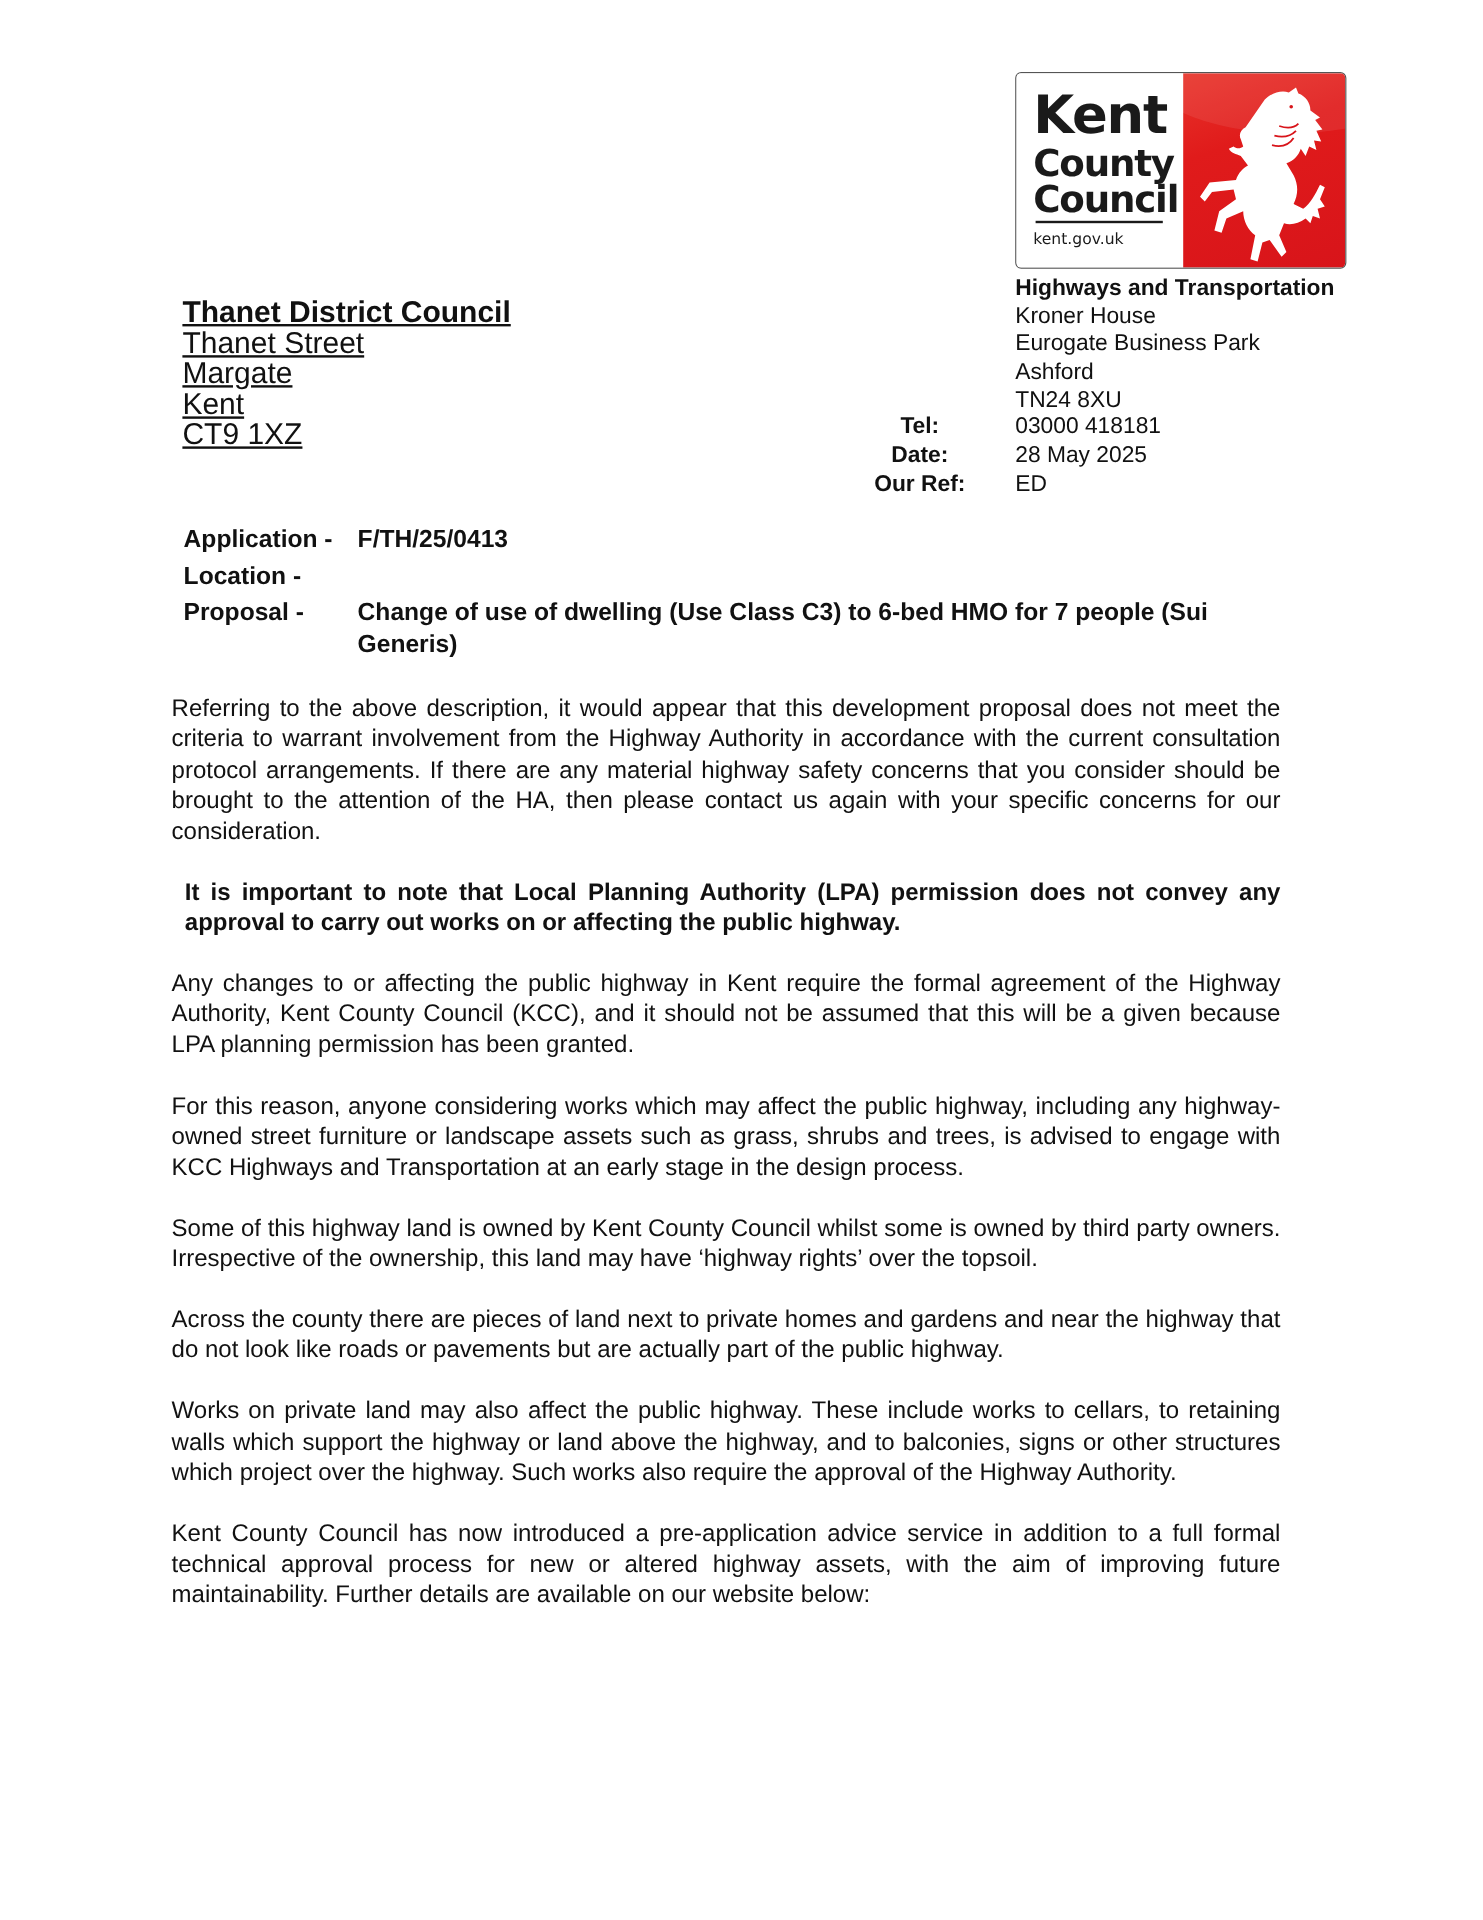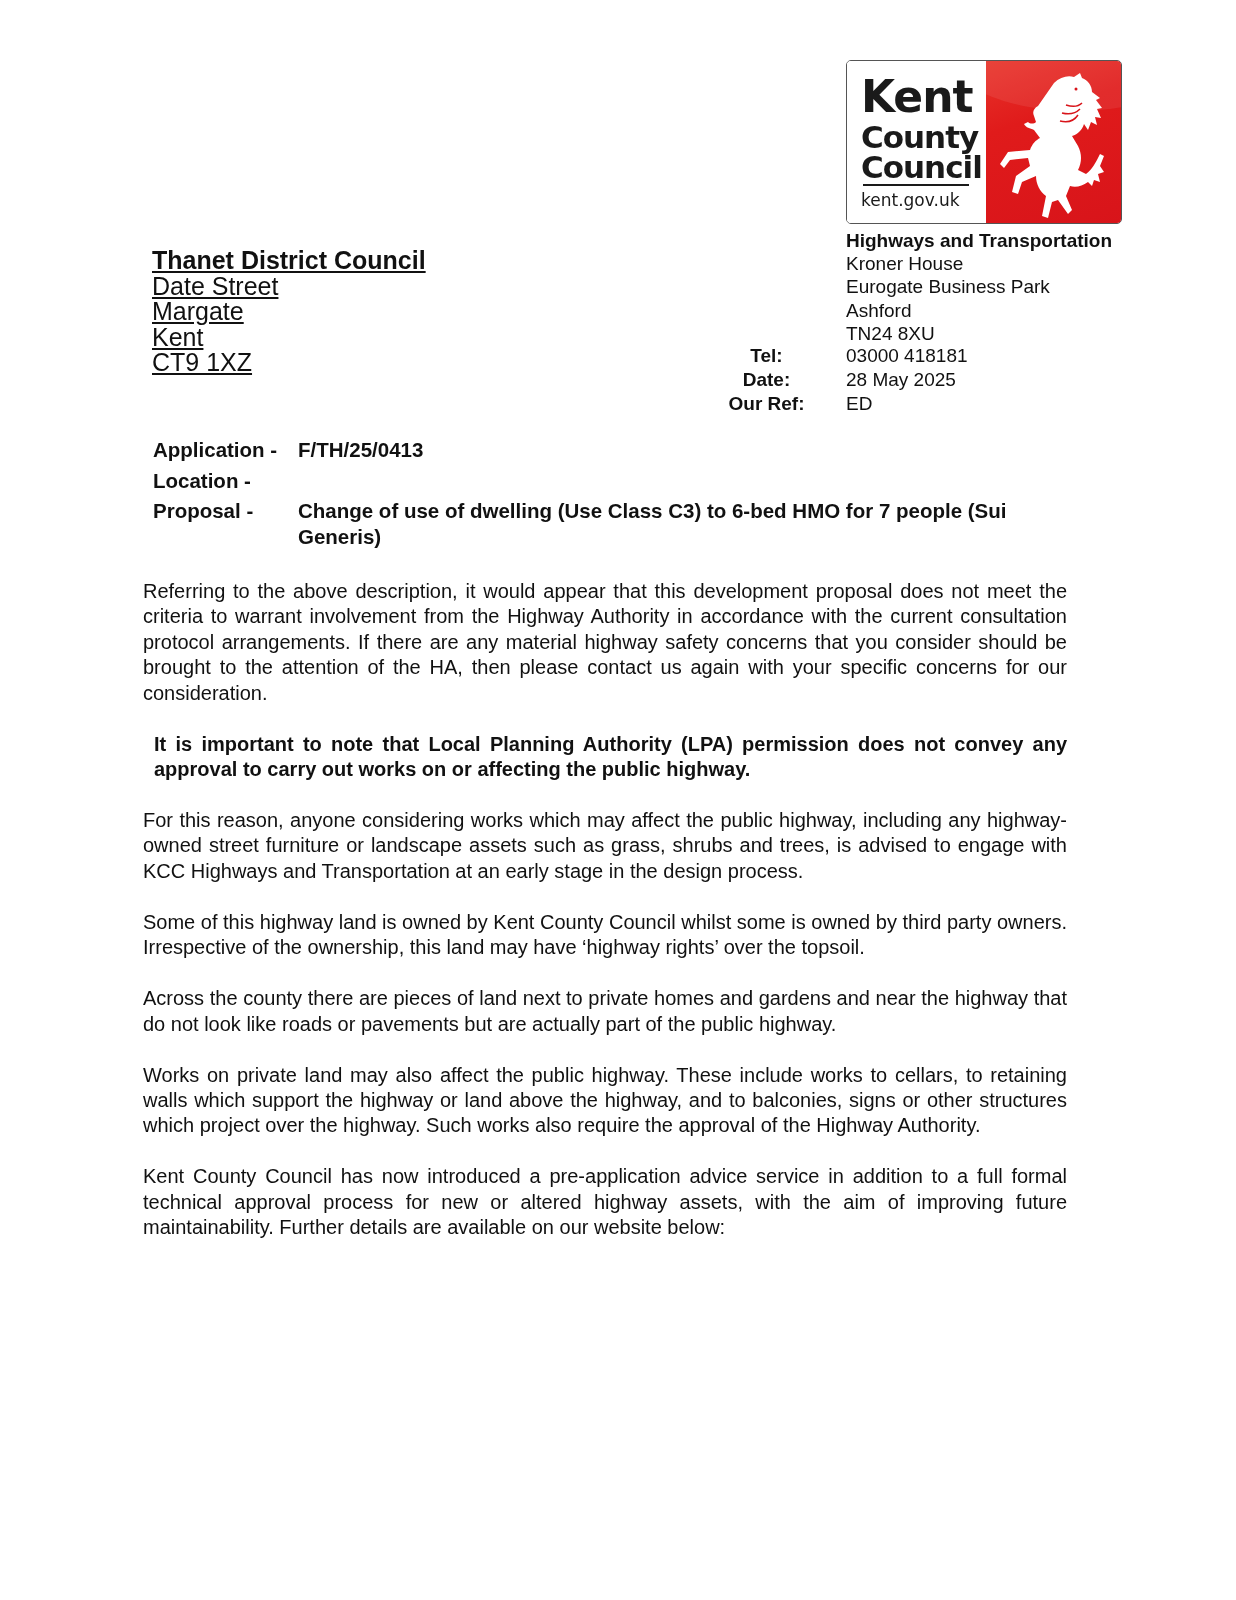--- a/index.html
+++ b/index.html
@@ -13,21 +13,21 @@
   .logo-left { position: absolute; left: 0; top: 0; width: 139px; height: 100%; background: #fff; }
   .logo-right { position: absolute; left: 139px; top: 0; right: 0; height: 100%;
                 background: linear-gradient(160deg, #e8332a 0%, #e01b1b 35%, #d8141a 100%); }
   .logo-right .sheen { position:absolute; left:-40px; top:-70px; width:260px; height:120px; border-radius:50%;
                         background: rgba(255,255,255,0.08); }
   .logo-word { position: absolute; left: 14px; font-family: "DejaVu Sans", sans-serif; color: #1a1a1a; letter-spacing: -1px; }
   .lw1 { top: 14px; font-size: 44px; font-weight: bold; line-height: 44px; }
   .lw2 { top: 60px; font-size: 31px; font-weight: bold; line-height: 32px; }
   .lw3 { top: 90px; font-size: 31px; font-weight: bold; line-height: 32px; }
   .logo-rule { position: absolute; left: 16px; top: 123px; width: 106px; height: 2px; background: #1a1a1a; }
-  .lw4 { top: 128px; font-size: 17px; line-height: 22px; letter-spacing: 0; font-weight: normal; }
+  .lw4 { top: 128px; font-size: 13px; line-height: 22px; letter-spacing: 0; font-weight: normal; }
   .horse { position: absolute; left: 6px; top: 8px; width: 128px; height: 150px; }
 
   
   .sender { left: 846px; top: 229px; font-size: 19px; line-height: 23.2px; }
   .sender .dept { font-weight: bold; }
   .meta { left: 700px; top: 344px; font-size: 19px; line-height: 24.2px; }
   .meta-row { display: flex; }
   .meta-label { width: 133px; text-align: center; font-weight: bold; padding-right: 13px; }
 
   
@@ -85,21 +85,21 @@
     <span>28 May 2025</span>
   </div>
   <div class="meta-row">
     <span class="meta-label">Our Ref:</span>
     <span>ED</span>
   </div>
 </div>
 
 <div class="abs recipient">
   <div class="org">Thanet District Council</div>
-  <div>Date Street</div>
+  <div>Thanet Street</div>
   <div>Margate</div>
   <div>Kent</div>
   <div>CT9 1XZ</div>
 </div>
 
 <div class="abs app">
   <div class="app-row">
     <span class="app-label">Application -</span>
     <span class="app-value">F/TH/25/0413</span>
   </div>
@@ -108,18 +108,19 @@
   </div>
   <div class="app-row">
     <span class="app-label">Proposal -</span>
     <span class="app-value">Change of use of dwelling (Use Class C3) to 6-bed HMO for 7 people (Sui Generis)</span>
   </div>
 </div>
 
 <div class="abs body">
   <p>Referring to the above description, it would appear that this development proposal does not meet the criteria to warrant involvement from the Highway Authority in accordance with the current consultation protocol arrangements. If there are any material highway safety concerns that you consider should be brought to the attention of the HA, then please contact us again with your specific concerns for our consideration.</p>
   <p class="bold">It is important to note that Local Planning Authority (LPA) permission does not convey any approval to carry out works on or affecting the public highway.</p>
+  <p>Any changes to or affecting the public highway in Kent require the formal agreement of the Highway Authority, Kent County Council (KCC), and it should not be assumed that this will be a given because LPA planning permission has been granted.</p>
   <p>For this reason, anyone considering works which may affect the public highway, including any highway-owned street furniture or landscape assets such as grass, shrubs and trees, is advised to engage with KCC Highways and Transportation at an early stage in the design process.</p>
   <p>Some of this highway land is owned by Kent County Council whilst some is owned by third party owners. Irrespective of the ownership, this land may have ‘highway rights’ over the topsoil.</p>
   <p>Across the county there are pieces of land next to private homes and gardens and near the highway that do not look like roads or pavements but are actually part of the public highway.</p>
   <p>Works on private land may also affect the public highway. These include works to cellars, to retaining walls which support the highway or land above the highway, and to balconies, signs or other structures which project over the highway. Such works also require the approval of the Highway Authority.</p>
   <p>Kent County Council has now introduced a pre-application advice service in addition to a full formal technical approval process for new or altered highway assets, with the aim of improving future maintainability. Further details are available on our website below:</p>
 </div>
 
 </body></html>

